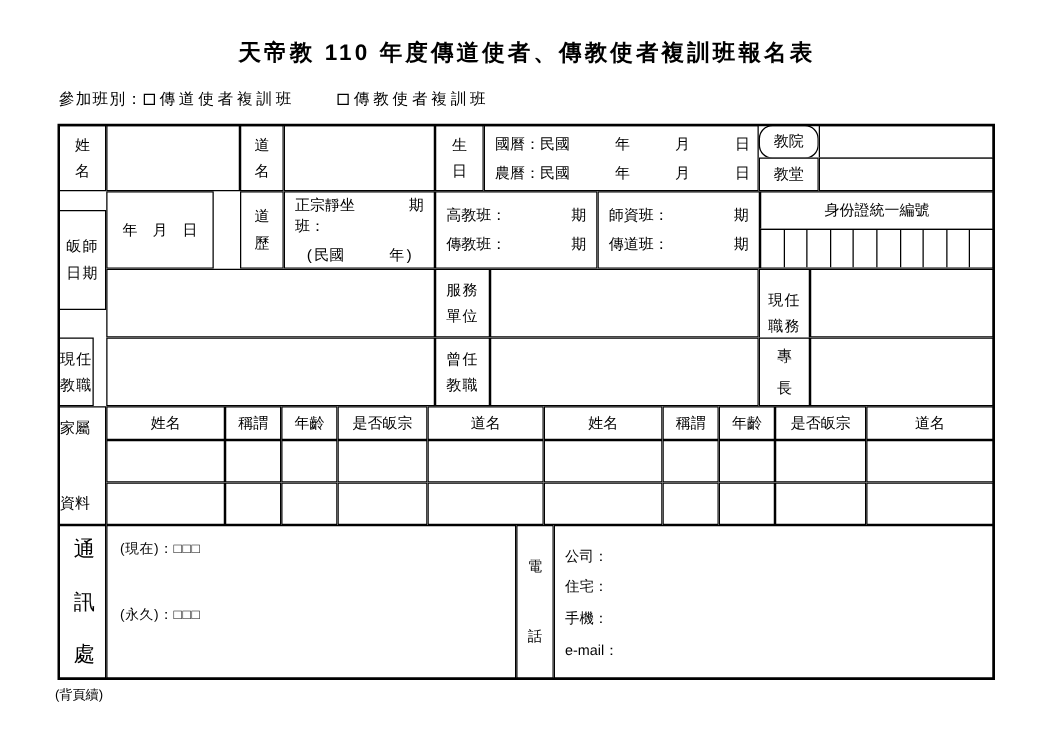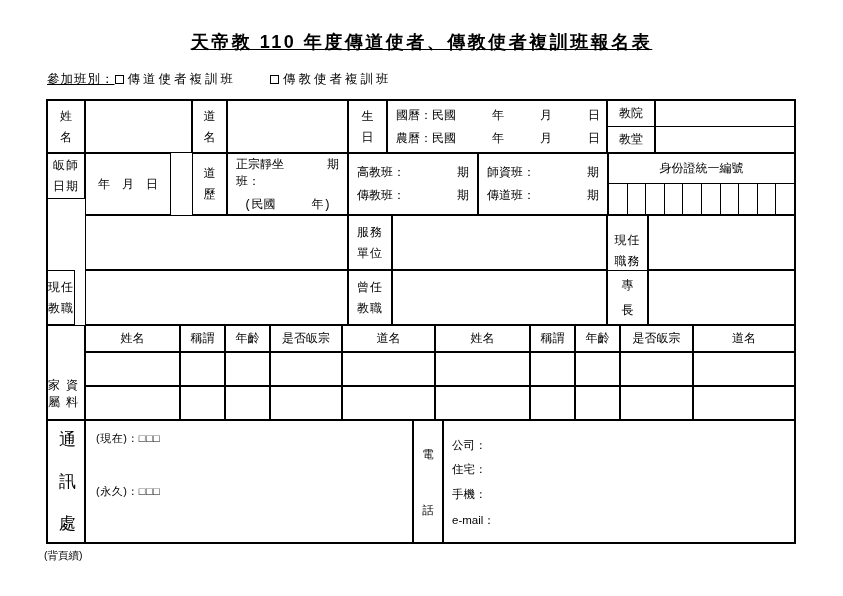--- a/index.html
+++ b/index.html
@@ -4,27 +4,27 @@
 <style>
   * { margin:0; padding:0; box-sizing:border-box; }
   body { background:#ffffff; }
   .page {
     position:relative; width:843px; height:596px; background:#fff;
     font-family:"Liberation Sans", sans-serif; color:#000;
     overflow:hidden;
   }
   .title {
     position:absolute; left:0; top:30px; width:843px;
-    text-align:center; font-size:18px; font-weight:bold; letter-spacing:2.5px;text-decoration:underline;
+    text-align:center; font-size:18px; font-weight:bold; letter-spacing:2.5px;
   }
   .class-line {
     position:absolute; left:47px; top:71px; font-size:12.5px;
     display:flex; align-items:center;
   }
-  .class-line .lbl { letter-spacing:1px;text-decoration:underline; }
+  .class-line .lbl { letter-spacing:1px; }
   .cbx {
     display:inline-block; width:9px; height:9px; border:1.5px solid #000;
     margin:0 4px 0 0; vertical-align:middle;
   }
   .opt { letter-spacing:3px; }
   .gap { display:inline-block; width:34px; }
 
   .outline {
     position:absolute; left:46px; top:99px; width:750px; height:445px;
     border:2px solid #000; pointer-events:none;
@@ -41,21 +41,21 @@
   .vtall2 { width:14px; word-break:break-all; text-align:center; line-height:56px; font-size:11.5px; }
 
   .stack { display:flex; flex-direction:column; justify-content:center; gap:6px; width:100%;font-family:Liberation Mono, monospace; }
   .line2 { display:flex; justify-content:space-between; padding:0 8px; width:100%;gap:24px; }
   .centerline { text-align:center; width:100%; }
 
   .idboxes { display:flex; align-items:stretch; justify-content:stretch; padding:0; }
   .idboxes > div { flex:1; border-left:1px solid #000; }
   .idboxes > div:first-child { border-left:none; }
 
-  .family-label { justify-content:space-between; padding:8px 0; display:flex; align-items:flex-end; }
+  .family-label { flex-direction:column; justify-content:space-between; padding:8px 0; display:flex; align-items:flex-start; }
 
   .contact-content { display:block; }
   .contact-content .addr { position:absolute; left:10px; font-size:11px; letter-spacing:0.5px; }
   .phone-content { display:block; }
   .phone-content .ph { position:absolute; left:8px; font-size:11.5px; }
 
   .footer-note { position:absolute; left:44px; top:549px; font-size:10.5px; }
 </style>
 </head>
 <body>
@@ -83,30 +83,30 @@
   <div class="cell" style="left:227px;top:100px;width:121px;height:53px;"></div>
   <div class="cell" style="left:348px;top:100px;width:39px;height:53px;">
     <span class="v1">生日</span>
   </div>
   <div class="cell" style="left:387px;top:100px;width:220px;height:53px;">
     <div class="stack" style="padding-left:8px;">
       <span>國曆：民國　　　年　　　月　　　日</span>
       <span>農曆：民國　　　年　　　月　　　日</span>
     </div>
   </div>
-  <div class="cell" style="left:607px;top:100px;width:48px;height:27px;">
+  <div class="cell" style="left:607px;top:100px;width:48px;height:27px;border-radius:11px;">
     <span>教院</span>
   </div>
   <div class="cell" style="left:655px;top:100px;width:140px;height:27px;"></div>
   <div class="cell" style="left:607px;top:126px;width:48px;height:27px;">
     <span>教堂</span>
   </div>
   <div class="cell" style="left:655px;top:126px;width:140px;height:27px;"></div>
 
-  <div class="cell" style="left:47px;top:153px;width:38px;height:46px;">
+  <div class="cell" style="left:47px;top:168px;width:38px;height:80px;">
     <span class="v2">皈師日期</span>
   </div>
   <div class="cell" style="left:85px;top:153px;width:86px;height:62px;">
     <span>年　月　日</span>
   </div>
   <div class="cell" style="left:192px;top:153px;width:35px;height:62px;">
     <span class="v1">道歷</span>
   </div>
   <div class="cell" style="left:227px;top:153px;width:121px;height:62px;">
     <div class="stack">

